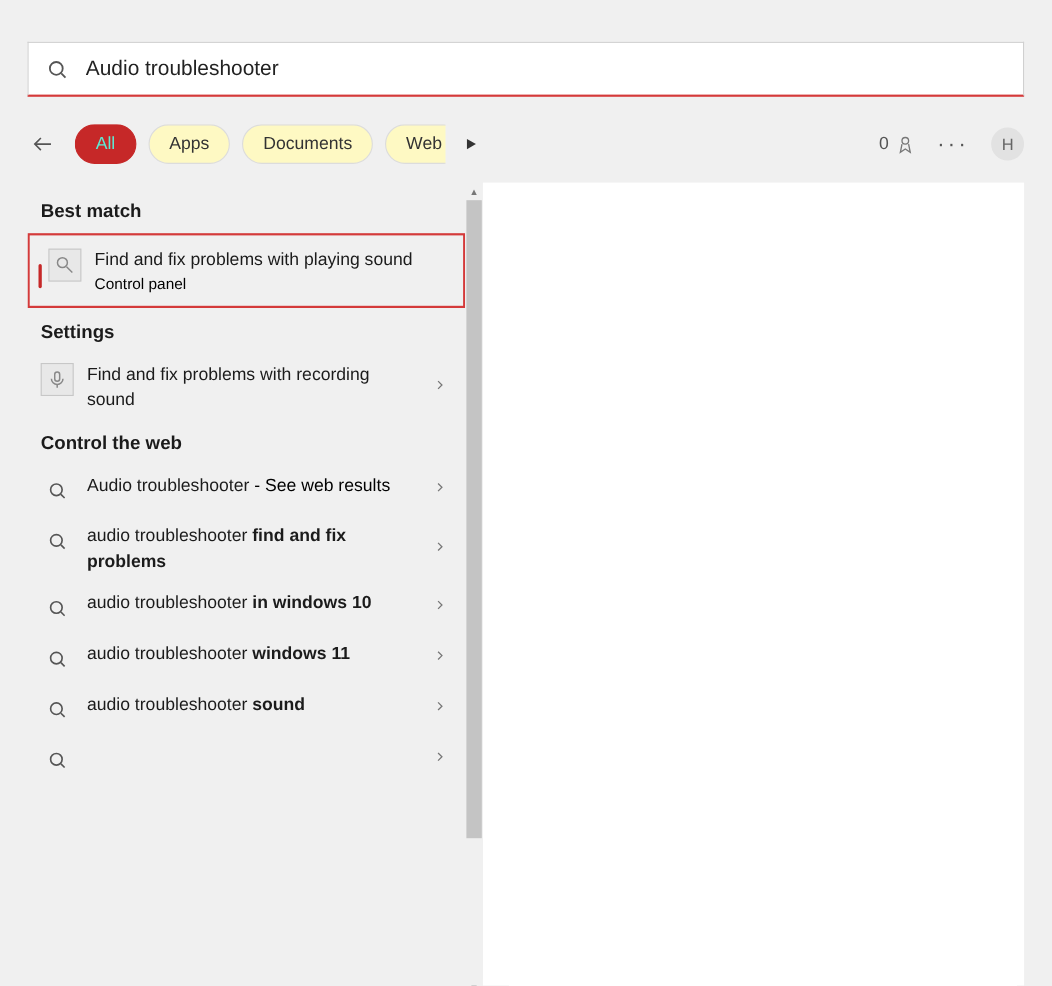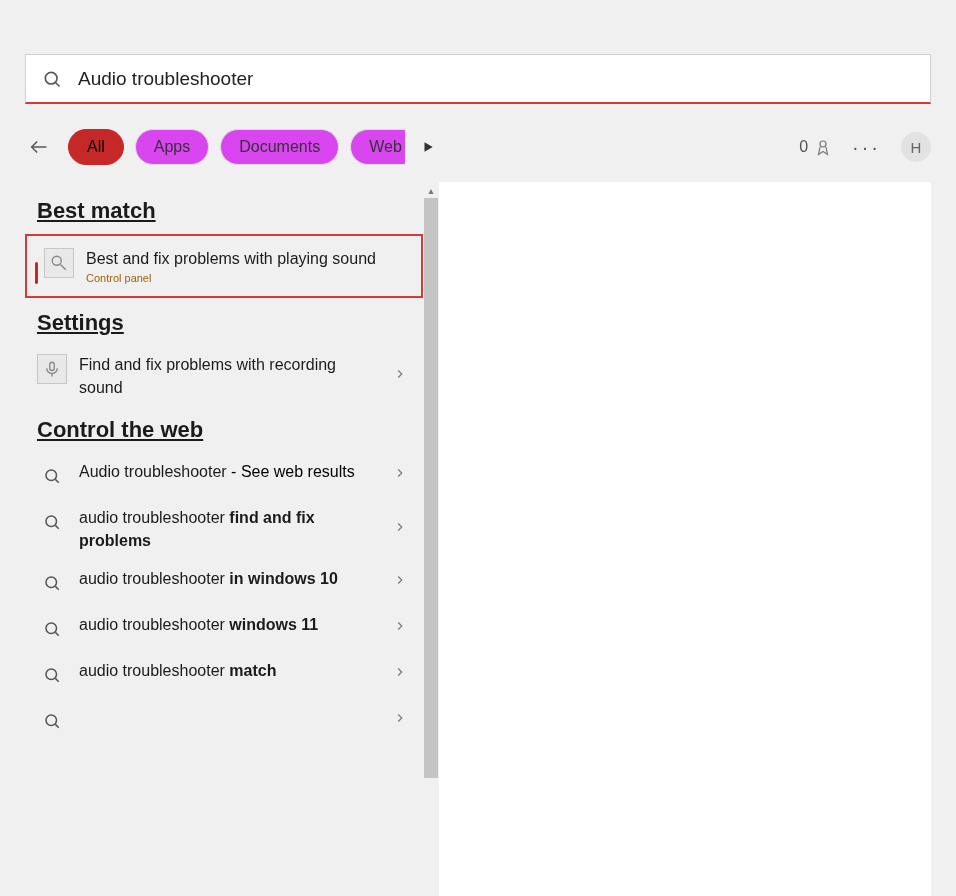--- a/index.html
+++ b/index.html
@@ -8,21 +8,21 @@
     background: #f0f0f0;
     width: 956px;
     height: 896px;
     overflow: hidden;
     color: #1b1b1b;
   }
   .outer {
     width: 956px;
     height: 896px;
     background: #f0f0f0;
-    padding-top: 54px;
+    padding-top: 38px;
   }
   .search-bar {
     margin: 0 25px;
     height: 50px;
     background: #ffffff;
     border: 1px solid #d0d0d0;
     border-bottom: 2px solid #d43a3a;
     display: flex;
     align-items: center;
   }
@@ -50,31 +50,31 @@
     height: 46px;
   }
   .back-btn {
     width: 28px; height: 28px; display:flex;align-items:center;justify-content:center;
     color:#555; margin-right:4px;
   }
   .pill {
     height: 36px;
     padding: 0 18px;
     border-radius: 18px;
-    background: #d946ef;
+    background: #fef9c3;
     border: 1px solid #dcdcdc;
     display: flex; align-items: center;
     font-size: 16px;
     color:#333;
     white-space: nowrap;
   }
   .pill.active {
     background: #c62828;
     border-color: #c62828;
-    color: #000000;
+    color: #5eead4;
   }
   .filter-scroll { display:flex; gap:11px; overflow:hidden; flex:1; }
   .more-arrow {
     width: 24px; height:24px; display:flex;align-items:center;justify-content:center;
     color:#333;
   }
   .spacer { flex:1; }
   .right-tools { display:flex; align-items:center; gap:20px; }
   .rewards { font-size:16px; color:#555; display:flex; align-items:center; gap:6px;}
   .dots { font-size:20px; letter-spacing:3px; color:#555;}
@@ -88,24 +88,23 @@
     margin: 12px 25px 0 25px;
     height: 740px;
   }
   .left-panel {
     width: 398px;
     padding-top: 6px;
     overflow: hidden;
     position: relative;
   }
   .section-label {
-    font-size: 22px;
+    font-size: 17px;
     font-weight: 600;
     margin: 10px 12px 10px 12px;
-    text-decoration: underline;
   }
   .result-item {
     display:flex;
     align-items:flex-start;
     padding: 8px 12px;
     position:relative;
   }
   .result-item .chev {
     width:20px;height:20px;color:#777;
     position:absolute; right:10px; top:50%; transform:translateY(-50%);
@@ -117,21 +116,21 @@
     display:flex;align-items:center;justify-content:center;
     margin-right:12px;
     flex-shrink:0;
   }
   .result-search-icon {
     width:30px;height:30px;display:flex;align-items:center;justify-content:center;
     margin-right:12px;color:#555;flex-shrink:0;
   }
   .result-text { flex:1; padding-right: 30px;}
   .result-title { font-size:16px; line-height:1.4; }
-  .result-sub { font-size:11px; color:#a16207; margin-top:2px;}
+  .result-sub { font-size:14px; color:#000000; margin-top:2px;}
   .best-match-box {
     border: 2px solid #d43a3a;
     margin: 4px 0px 12px 0px;
     padding: 12px 12px 12px 8px;
     display:flex; align-items:flex-start;
     position:relative;
   }
   .best-match-box .tick {
     width:3px; height:22px; background:#c62828; border-radius:2px;
     margin-top:14px; margin-right:6px;
@@ -210,21 +209,21 @@
 
       <div class="best-match-box">
         <div class="tick"></div>
         <div class="result-icon">
           <svg width="18" height="18" viewBox="0 0 24 24" fill="none" stroke="#888" stroke-width="1.8">
               <circle cx="9" cy="9" r="6"></circle>
               <line x1="14" y1="14" x2="21" y2="21"></line>
             </svg>
         </div>
         <div class="result-text">
-          <div class="result-title">Best and fix problems with playing sound</div>
+          <div class="result-title">Find and fix problems with playing sound</div>
           <div class="result-sub">Control panel</div>
         </div>
       </div>
 
       <div class="section-label">Settings</div>
 
       <div class="result-item">
         <div class="result-icon">
           <svg width="18" height="18" viewBox="0 0 24 24" fill="none" stroke="#888" stroke-width="1.8">
               <rect x="9" y="3" width="6" height="11" rx="3"></rect>
@@ -310,21 +309,21 @@
             </div>
           </div>
           <div class="result-item web-row">
             <div class="result-search-icon">
               <svg width="18" height="18" viewBox="0 0 24 24" fill="none" stroke="currentColor" stroke-width="2">
                 <circle cx="11" cy="11" r="7"></circle>
                 <line x1="21" y1="21" x2="16.5" y2="16.5"></line>
               </svg>
             </div>
             <div class="result-text">
-              <div class="result-title"><span>audio troubleshooter </span><b>match</b></div>
+              <div class="result-title"><span>audio troubleshooter </span><b>sound</b></div>
             </div>
             <div class="chev">
               <svg width="14" height="14" viewBox="0 0 24 24" fill="none" stroke="currentColor" stroke-width="2">
                 <polyline points="9 6 15 12 9 18"></polyline>
               </svg>
             </div>
           </div>
           <div class="result-item web-row">
             <div class="result-search-icon">
               <svg width="18" height="18" viewBox="0 0 24 24" fill="none" stroke="currentColor" stroke-width="2">

